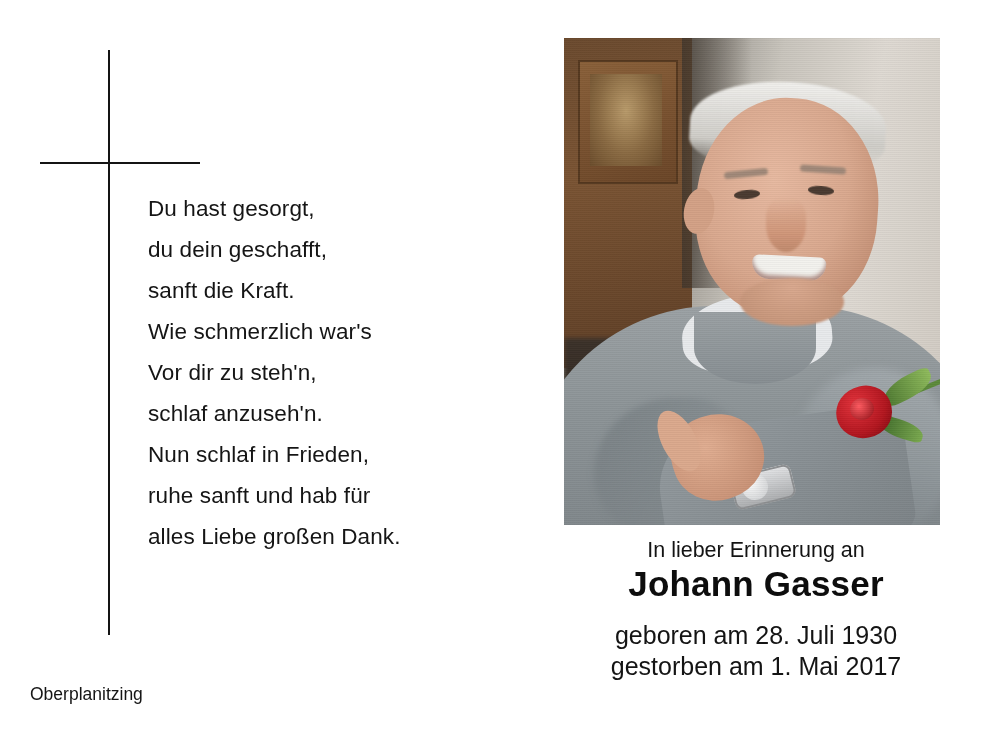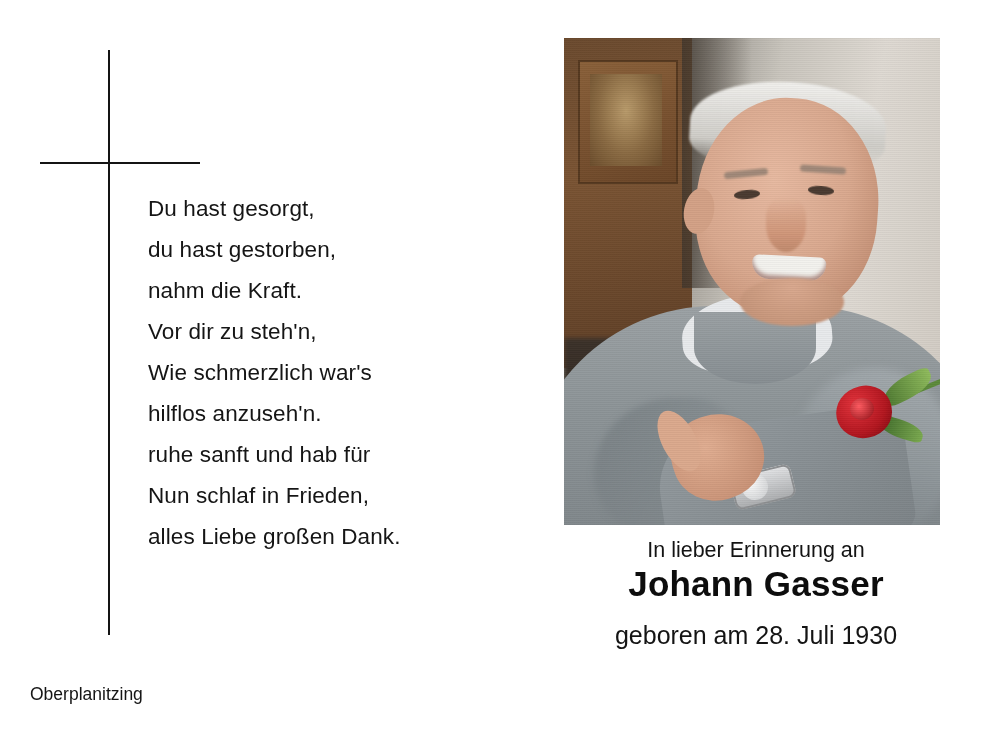--- a/index.html
+++ b/index.html
@@ -432,27 +432,27 @@
 
   <div class="left-col">
 
     <div class="cross">
       <div class="vbar"></div>
       <div class="hbar"></div>
     </div>
 
     <div class="verse">
       <div class="line">Du hast gesorgt,</div>
-      <div class="line">du hast gestorben,</div>
-      <div class="line">nahm die Kraft.</div>
+      <div class="line">du dein geschafft,</div>
+      <div class="line">sanft die Kraft.</div>
+      <div class="line">Wie schmerzlich war's</div>
       <div class="line">Vor dir zu steh'n,</div>
-      <div class="line">Wie schmerzlich war's</div>
-      <div class="line">hilflos anzuseh'n.</div>
+      <div class="line">schlaf anzuseh'n.</div>
+      <div class="line">Nun schlaf in Frieden,</div>
       <div class="line">ruhe sanft und hab für</div>
-      <div class="line">Nun schlaf in Frieden,</div>
       <div class="line">alles Liebe großen Dank.</div>
     </div>
 
     <div class="place">Oberplanitzing</div>
   </div>
 
   <div class="right-col">
 
     <div class="photo-frame">
       <div class="ph-wall"></div>
@@ -493,16 +493,17 @@
       <div class="ph-rose-in"></div>
 
       <div class="ph-grain"></div>
     </div>
 
     <div class="memoriam">
       <div class="intro">In lieber Erinnerung an</div>
       <div class="name">Johann Gasser</div>
       <div class="dates">
         <div>geboren am 28. Juli 1930</div>
+        <div>gestorben am 1. Mai 2017</div>
       </div>
     </div>
   </div>
 </div>
 
 </body></html>

